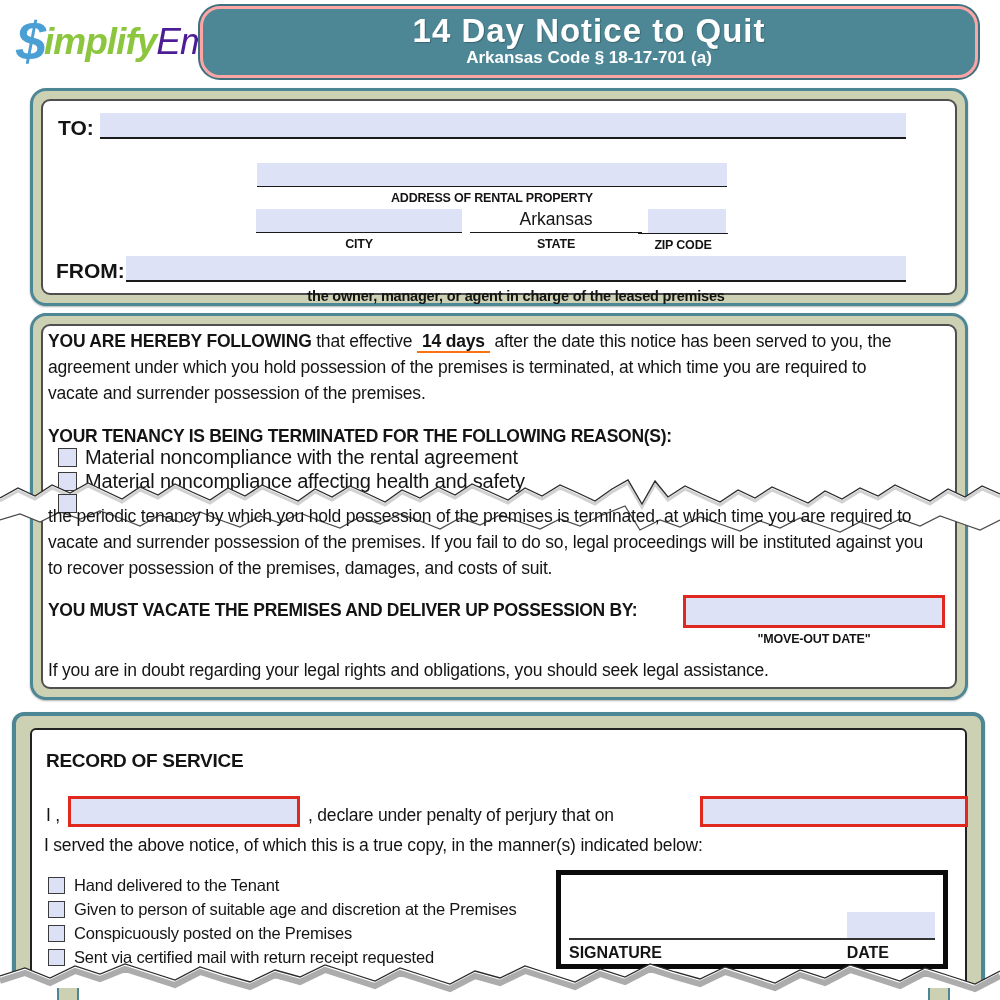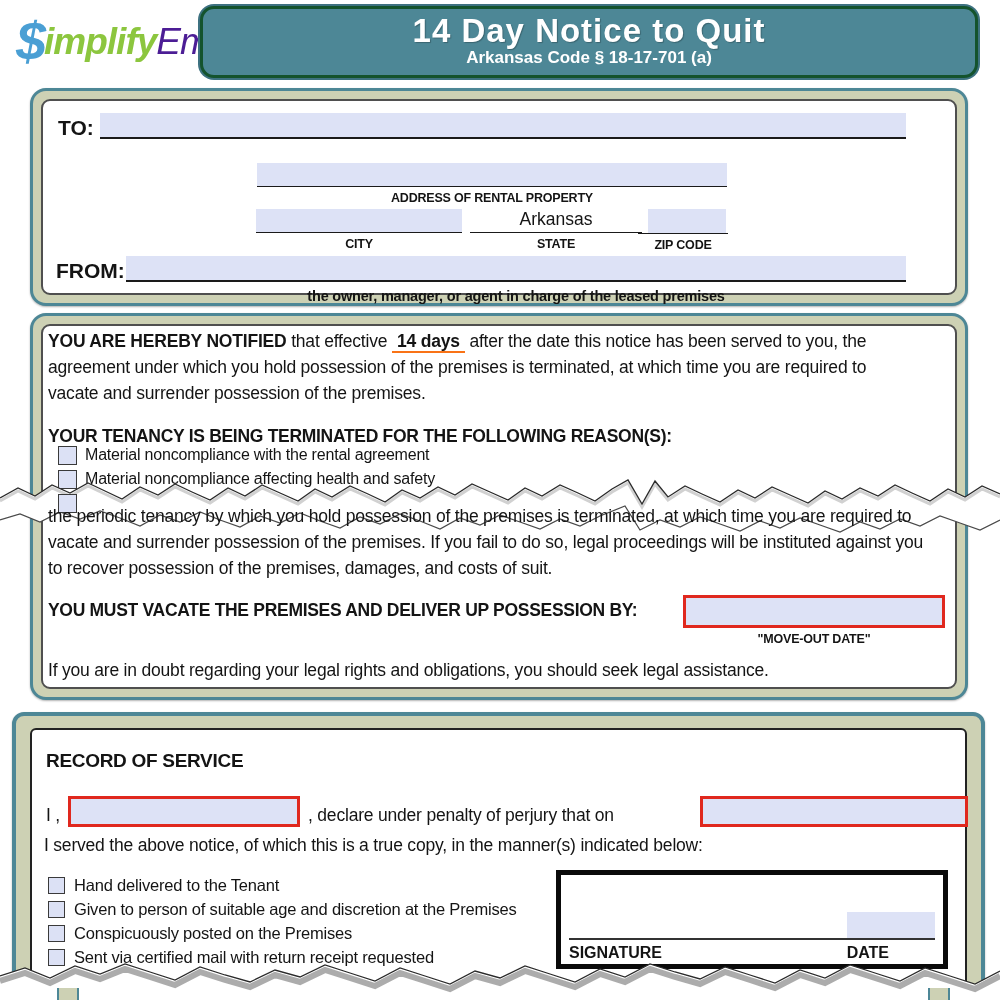--- a/index.html
+++ b/index.html
@@ -11,21 +11,21 @@
   }
   .abs { position:absolute; }
 
   
   .logo { left:16px; top:10px; white-space:nowrap; }
   .logo .dollar { font-size:54px; font-weight:bold; color:#4a9fd4; font-style:italic; letter-spacing:-2px; vertical-align:-6px;}
   .logo .green  { font-size:37px; font-weight:bold; font-style:italic; color:#8cc63e; letter-spacing:-1px; }
   .logo .blue   { font-size:37px; font-weight:normal; font-style:italic; color:#4c1d95; letter-spacing:-1px; }
   .banner {
     left:200px; top:6px; width:778px; height:72px;
-    background:#4d8796; border:3px solid #14532d; border-radius:14px;
+    background:#4d8796; border:3px solid #fca5a5; border-radius:20px;
     box-shadow:0 0 0 2px #3d7180; text-align:center;
   }
   .banner-title { margin-top:3px; font-size:33px; font-weight:bold; color:#fff; letter-spacing:1px; text-shadow:1px 1px 1px rgba(0,0,0,.25); }
   .banner-sub   { font-size:17px; font-weight:bold; color:#fff; margin-top:-2px; }
 
   
   .panel { background:#cdd1b4; border:3px solid #4d8796; border-radius:16px; box-shadow:0 1px 2px rgba(0,0,0,.3); }
   .panel-inner { position:absolute; left:8px; top:8px; right:8px; bottom:8px; background:#fff; border:2px solid #4f4f4f; border-radius:9px; }
   .panel3 { border-width:4px; border-radius:12px; }
   .panel3 .panel-inner { left:14px; top:12px; right:14px; bottom:10px; border:2px solid #222; border-radius:6px; }
@@ -38,21 +38,21 @@
 
   
   .b { font-weight:bold; }
   .para { font-size:17.5px; line-height:26px; letter-spacing:-0.2px; }
   .small-cap { font-size:12.5px; font-weight:bold; letter-spacing:-0.2px; }
   .biglabel { font-size:21px; font-weight:bold; }
   .heading { font-size:17px; font-weight:bold; letter-spacing:-0.3px; }
   .days-underline { font-weight:bold; border-bottom:2px solid #f97316; padding:0 5px; }
   .center { text-align:center; }
 
-  .cbx-row { display:flex; gap:8px; font-size:16px; letter-spacing:-0.2px; }
+  .cbx-row { display:flex; align-items:center; gap:8px; font-size:20px; letter-spacing:-0.2px; }
   .cbx-row-sm { display:flex; align-items:center; gap:9px; font-size:16.5px; letter-spacing:-0.2px; }
 
   
   .sigbox { left:556px; top:870px; width:392px; height:99px; border:5px solid #0a0a0a; background:#fff; z-index:7; }
   .sigline { position:absolute; left:8px; right:8px; bottom:24px; border-top:2px solid #333; }
   .sig-caption { position:absolute; bottom:2px; font-size:16px; font-weight:bold; }
   .date-fld { position:absolute; right:8px; bottom:26px; width:88px; height:28px; }
 
   .z1 { z-index:1; } .z5 { z-index:5; } .z6 { z-index:6; }
   .z8 { z-index:8; } .z10 { z-index:10; }
@@ -103,21 +103,21 @@
   <input class="abs fld fld-underline z1" style="left: 126px; top: 256px; width: 780px;" type="text">
   <div class="abs z1 center" style="left:126px; top:287px; width:780px;">
     <span class="small-cap" style="font-size:14.5px;">the owner, manager, or agent in charge of the leased premises</span>
   </div>
 
   <div class="abs panel" style="left:30px; top:313px; width:938px; height:387px;">
     <div class="panel-inner"></div>
   </div>
 
   <div class="abs para z1" style="left:48px; top:328px; width:862px;">
-    <span class="b">YOU ARE HEREBY NOTIFIED</span><span> that effective </span><span class="days-underline">14 days</span><span> after the date this notice has been served to you, the agreement under which you hold possession of the premises is terminated, at which time you are required to vacate and surrender possession of the premises.</span>
+    <span class="b">YOU ARE HEREBY FOLLOWING</span><span> that effective </span><span class="days-underline">14 days</span><span> after the date this notice has been served to you, the agreement under which you hold possession of the premises is terminated, at which time you are required to vacate and surrender possession of the premises.</span>
   </div>
 
   <div class="abs heading z1" style="left:48px; top:426px; font-size:17.5px;">YOUR TENANCY IS BEING TERMINATED FOR THE FOLLOWING REASON(S):</div>
 
   <div class="abs cbx-row z1" style="left:58px; top:446px;">
     <span class="cbx"></span>
     <span>Material noncompliance with the rental agreement</span>
   </div>
   <div class="abs cbx-row z1" style="left:58px; top:470px;">
     <span class="cbx"></span>

